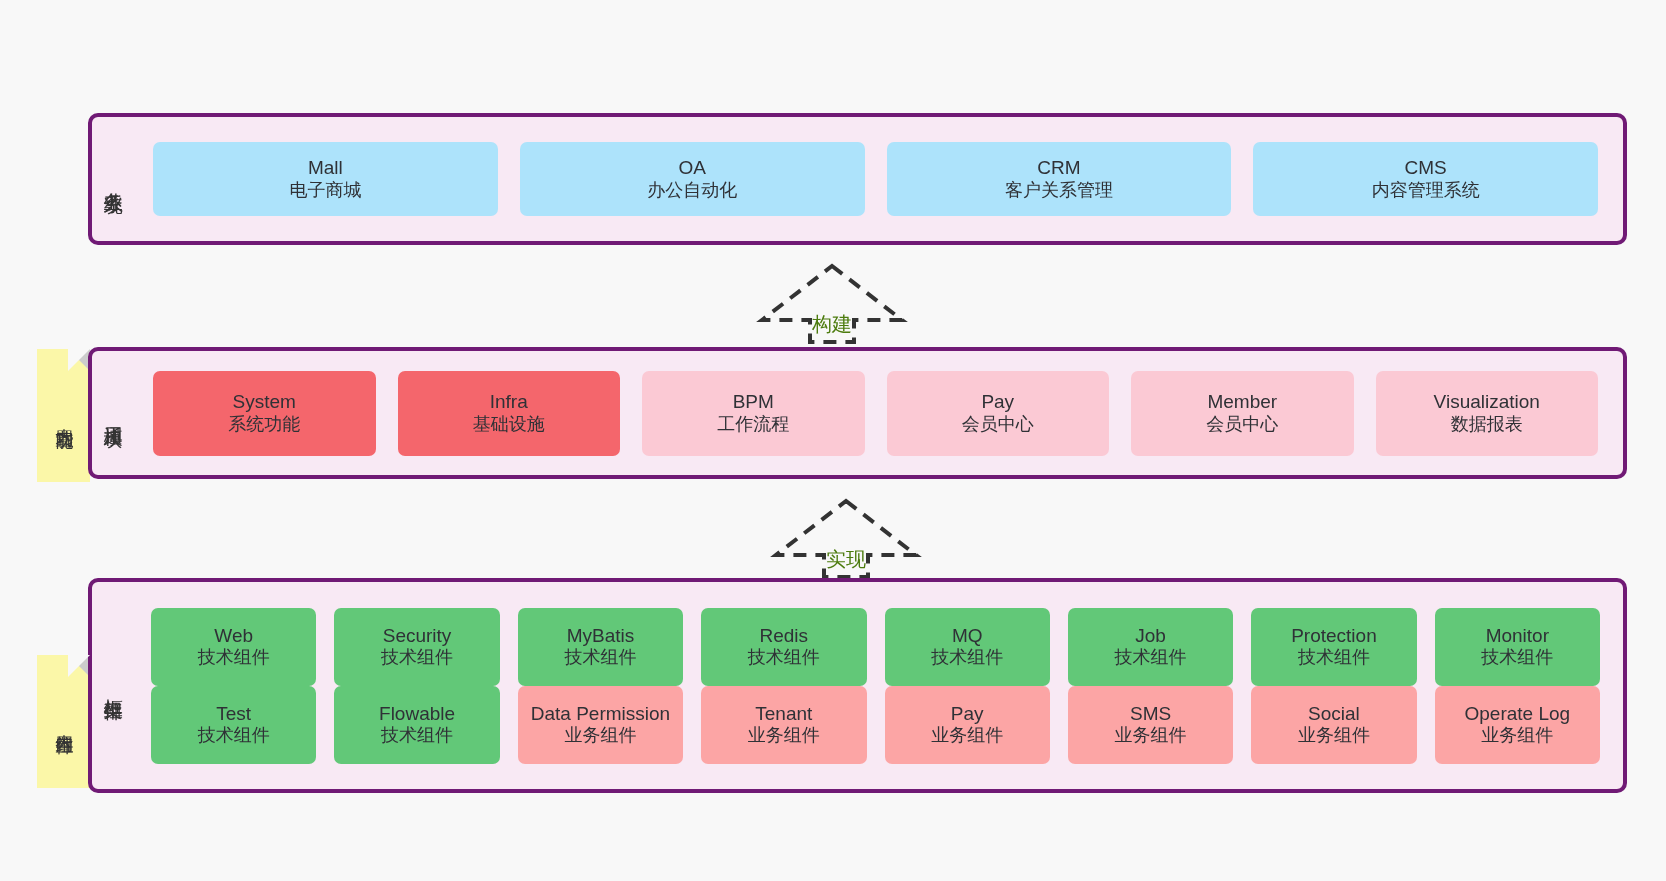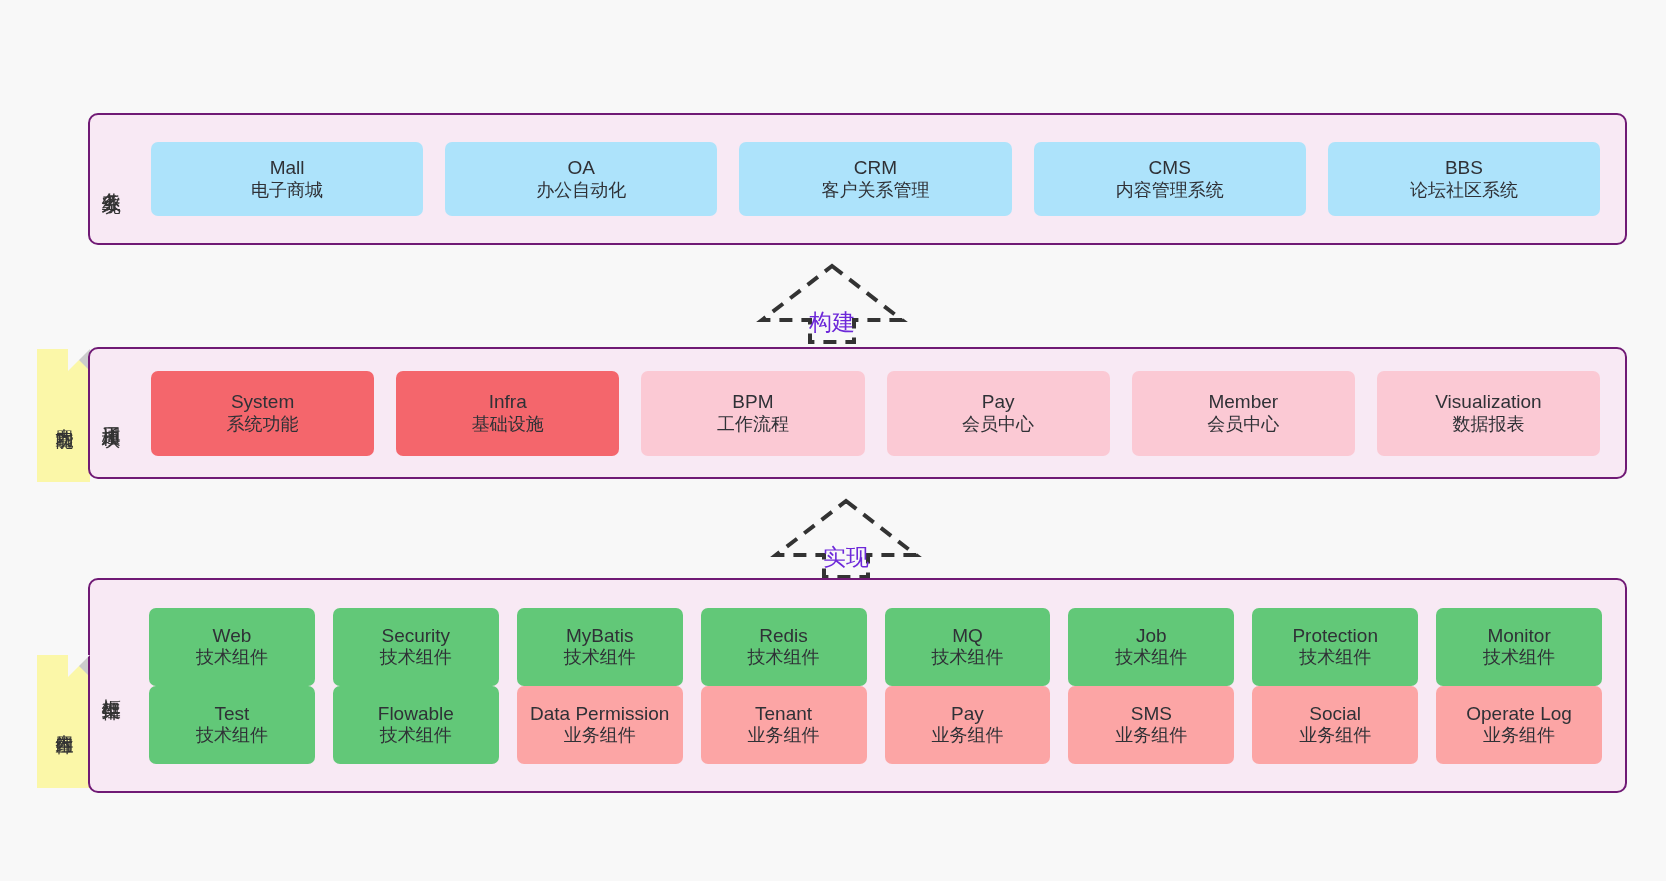--- a/index.html
+++ b/index.html
@@ -14,21 +14,21 @@
     font-family: "Liberation Sans", "DejaVu Sans", sans-serif;
     color: #333333;
     overflow: hidden;
   }
 
   
   .layer {
     position: absolute;
     box-sizing: border-box;
     background: #f8e9f4;
-    border: 2px solid #701a75;
+    border: 4px solid #701a75;
     border-radius: 10px;
     display: flex;
     align-items: stretch;
   }
 
   .layer-title {
     flex: 0 0 auto;
     width: 42px;
     display: flex;
     align-items: center;
@@ -136,22 +136,22 @@
   .uml-arrow {
     position: absolute;
     user-select: none;
   }
   .uml-arrow svg { display: block; overflow: visible; }
   .uml-arrow .arrow-label {
     position: absolute;
     left: 0; right: 0;
     bottom: 6px;
     text-align: center;
-    font-size: 23px;
-    color: #6d28d9;
+    font-size: 20px;
+    color: #4d7c0f;
     background: transparent;
   }
   #arrow-build   { left: 757px; top: 262px; width: 150px; height: 82px; }
   #arrow-realize { left: 771px; top: 497px; width: 150px; height: 82px; }
 </style>
 </head>
 <body>
 
 <div class="layer" id="layer-business">
   <div class="layer-title">业务系统</div>
@@ -166,24 +166,20 @@
         <span class="cn">办公自动化</span>
       </div>
       <div class="card c-blue">
         <span class="en">CRM</span>
         <span class="cn">客户关系管理</span>
       </div>
       <div class="card c-blue">
         <span class="en">CMS</span>
         <span class="cn">内容管理系统</span>
       </div>
-      <div class="card c-blue">
-        <span class="en">BBS</span>
-        <span class="cn">论坛社区系统</span>
-      </div>
     </div>
   </div>
 </div>
 
 <div class="uml-arrow" id="arrow-build">
   <svg width="150" height="82" viewBox="0 0 150 82">
     <path d="M75 4 L145 58 L97 58 L97 80 L53 80 L53 58 L5 58 Z" fill="none" stroke="#333333" stroke-width="4" stroke-dasharray="13 9" stroke-linejoin="miter"></path>
   </svg>
   <span class="arrow-label">构建</span>
 </div>

